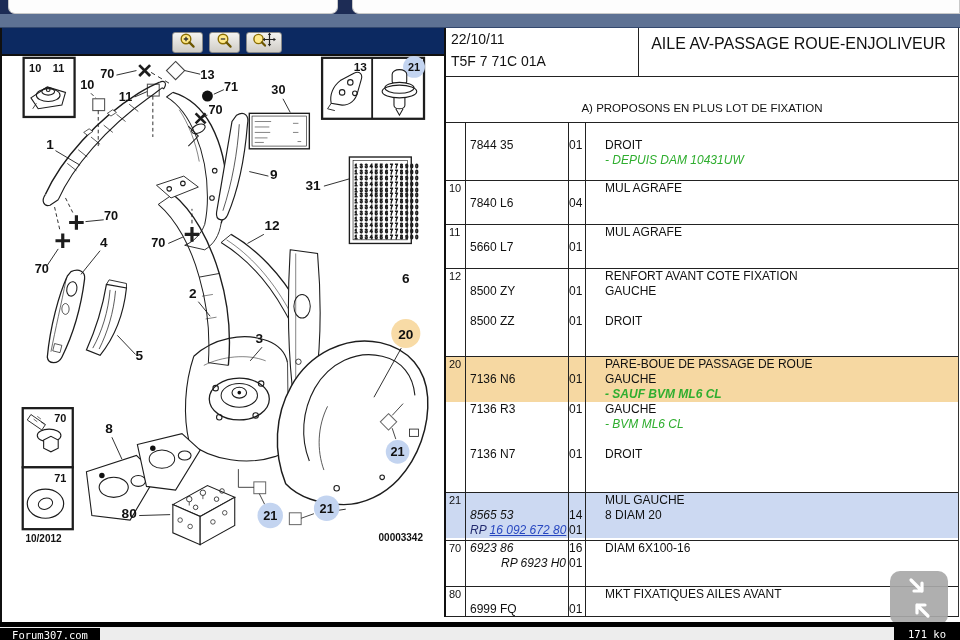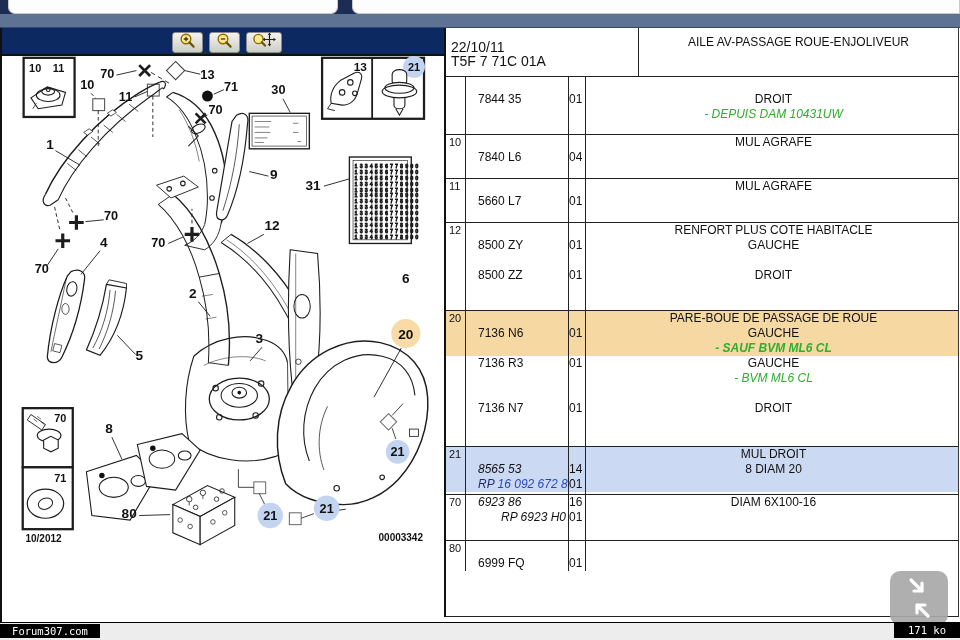--- a/index.html
+++ b/index.html
@@ -17,41 +17,41 @@
   .tbtn{position:absolute;top:4px;height:21px;background:linear-gradient(#f4f3f0,#cfccc6);
     border:1px solid #8a8a8a;border-radius:3px;display:flex;align-items:center;justify-content:center;box-sizing:border-box;}
   .diagram-pane{position:absolute;left:0;top:56px;width:444px;height:566px;background:#fff;}
   .left-edge{position:absolute;left:0;top:28px;width:2px;height:594px;background:#101010;}
   .pane-sep{position:absolute;left:444px;top:28px;width:2px;height:589px;background:#101010;}
   
   .rtable{position:absolute;left:446px;top:28px;width:513px;height:589px;background:#fff;
     border-right:1px solid #333;border-bottom:1px solid #222;box-sizing:border-box;}
   .thead{position:relative;height:48px;border-bottom:1px solid #222;}
   .th-left{position:absolute;left:0;top:0;width:193px;height:48px;border-right:1px solid #222;box-sizing:border-box;}
-  .th-date{position:absolute;left:5px;top:11px;font-size:14px;}
+  .th-date{position:absolute;left:5px;top:3px;font-size:14px;}
   .th-code{position:absolute;left:5px;top:25px;font-size:14px;}
   .th-title{position:absolute;left:193px;right:0;top:0;height:48px;display:flex;align-items:flex-start;
-    justify-content:center;font-size:12px;padding-top:7px;}
+    justify-content:center;font-size:16px;padding-top:7px;}
   .tsection{height:46px;border-bottom:1px solid #222;display:flex;align-items:flex-end;
     justify-content:center;font-size:11.5px;padding-bottom:8px;box-sizing:border-box;}
   .pgroup{position:relative;box-sizing:border-box;overflow:hidden;}
   .bt{border-top:1px solid #222;}
   .pline{display:grid;grid-template-columns:103px 17px auto;padding-left:19px;height:15px;line-height:15px;font-size:12px;}
-  .c-part{padding-left:13px;white-space:pre;overflow:hidden;}
+  .c-part{padding-left:5px;white-space:pre;overflow:hidden;}
   .c-qty{overflow:hidden;padding-left:1px;}
-  .c-desc{padding-left:4px;white-space:pre;overflow:hidden;text-align:center;}
+  .c-desc{padding-left:20px;white-space:pre;overflow:hidden;}
   .note{color:#2fae2f;font-style:italic;}
   .italic{font-style:italic;}
   .right{text-align:right;padding-right:2px;}
-  .plink{font-style:italic;}
+  .plink{text-decoration:underline;font-style:italic;}
   .refnum{position:absolute;top:1px;left:3px;font-size:11px;line-height:13px;}
   .vb{position:absolute;top:0;bottom:0;width:1px;background:#222;}
   .vb1{left:19px}.vb2{left:122px}.vb3{left:139px}
   
-  .statusbar{position:absolute;left:0;top:622px;width:960px;height:18px;background:#ededed;border-top:1px solid #000000;box-sizing:border-box;}
+  .statusbar{position:absolute;left:0;top:622px;width:960px;height:18px;background:#ededed;border-top:5px solid #000000;box-sizing:border-box;}
   .badge{position:absolute;background:#000;color:#fff;font-family:"DejaVu Sans Mono",monospace;
     font-size:10.5px;line-height:14px;}
   .badge-left{left:0;top:1px;width:100px;height:14px;text-align:center;}
   .badge-right{right:0;top:0;width:66px;height:15px;text-align:center;}
   
   .collapse-btn{position:absolute;left:890px;top:571px;width:58px;height:54px;background:rgba(168,168,168,0.92);
     border-radius:10px;}
   
   svg text{font-family:"Liberation Sans",sans-serif;font-weight:bold;fill:#111;}
   .t15{font-size:15px}.t14{font-size:14px}.t13{font-size:13px}.t12{font-size:12px}.t11{font-size:11px}
@@ -343,20 +343,21 @@
   <div class="pane-sep"></div>
 
   <div class="rtable">
     <div class="thead">
       <div class="th-left">
         <div class="th-date">22/10/11</div>
         <div class="th-code">T5F 7 71C 01A</div>
       </div>
       <div class="th-title">AILE AV-PASSAGE ROUE-ENJOLIVEUR</div>
     </div>
+    <div class="tsection">A) PROPOSONS EN PLUS LOT DE FIXATION</div>
     <div>
         <div class="pgroup" style="height: 57px;">
           <div class="pline">
             <div class="c-part "></div>
             <div class="c-qty"></div>
             <div class="c-desc "></div>
           </div>
           <div class="pline">
             <div class="c-part ">7844 35</div>
             <div class="c-qty">01</div>
@@ -401,21 +402,21 @@
           </div>
           <span class="refnum">11</span>
           <i class="vb vb1"></i>
           <i class="vb vb2"></i>
           <i class="vb vb3"></i>
         </div>
         <div class="pgroup bt" style="height: 88px;">
           <div class="pline">
             <div class="c-part "></div>
             <div class="c-qty"></div>
-            <div class="c-desc ">RENFORT PLUS COTE HABITACLE</div>
+            <div class="c-desc ">RENFORT AVANT COTE FIXATION</div>
           </div>
           <div class="pline">
             <div class="c-part ">8500 ZY</div>
             <div class="c-qty">01</div>
             <div class="c-desc ">GAUCHE</div>
           </div>
           <div class="pline">
             <div class="c-part "></div>
             <div class="c-qty"></div>
             <div class="c-desc "></div>
@@ -468,21 +469,21 @@
           </div>
           <span class="refnum">20</span>
           <i class="vb vb1"></i>
           <i class="vb vb2"></i>
           <i class="vb vb3"></i>
         </div>
         <div class="pgroup bt" style="height: 48px;">
           <div class="pline" style="background: rgb(204, 217, 242);">
             <div class="c-part "></div>
             <div class="c-qty"></div>
-            <div class="c-desc ">MUL DROIT</div>
+            <div class="c-desc ">MUL GAUCHE</div>
           </div>
           <div class="pline" style="background: rgb(204, 217, 242);">
             <div class="c-part italic">8565 53</div>
             <div class="c-qty">14</div>
             <div class="c-desc ">8 DIAM 20</div>
           </div>
           <div class="pline" style="background: rgb(204, 217, 242);">
             <div class="c-part italic right" style="color: rgb(34, 42, 110);">RP <span class="plink" style="color: rgb(39, 71, 192);">16 092 672 80</span></div>
             <div class="c-qty">01</div>
             <div class="c-desc "></div>
@@ -505,20 +506,21 @@
           </div>
           <span class="refnum">70</span>
           <i class="vb vb1"></i>
           <i class="vb vb2"></i>
           <i class="vb vb3"></i>
         </div>
         <div class="pgroup bt" style="height: 31px;">
           <div class="pline">
             <div class="c-part "></div>
             <div class="c-qty"></div>
+            <div class="c-desc ">MKT FIXATIQUES AILES AVANT</div>
           </div>
           <div class="pline">
             <div class="c-part ">6999 FQ</div>
             <div class="c-qty">01</div>
             <div class="c-desc "></div>
           </div>
           <span class="refnum">80</span>
           <i class="vb vb1"></i>
           <i class="vb vb2"></i>
           <i class="vb vb3"></i>

